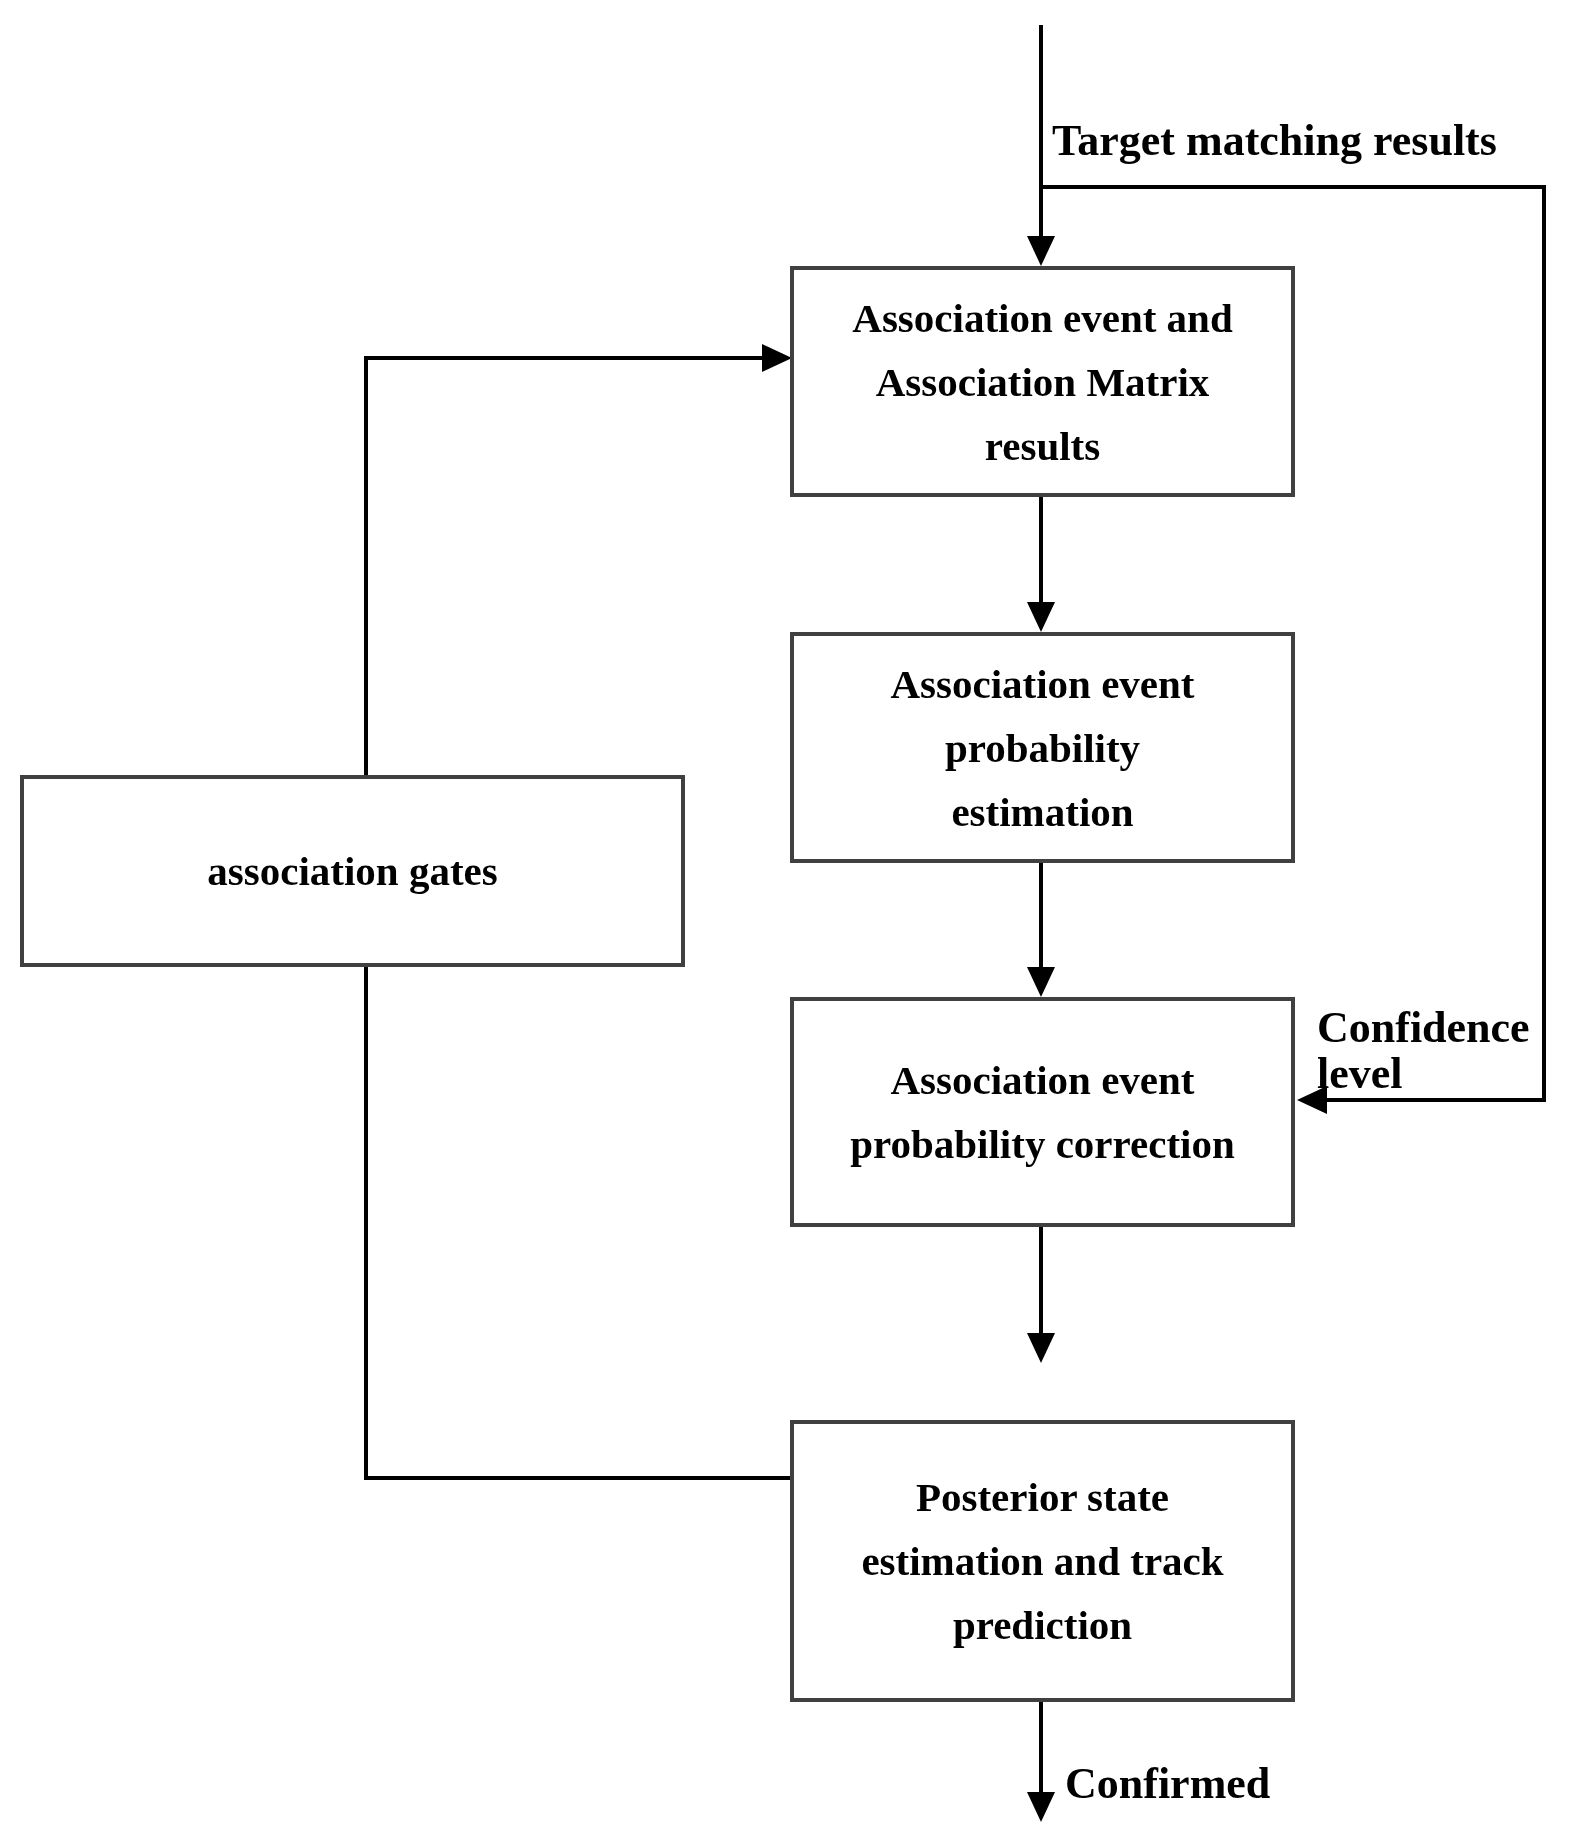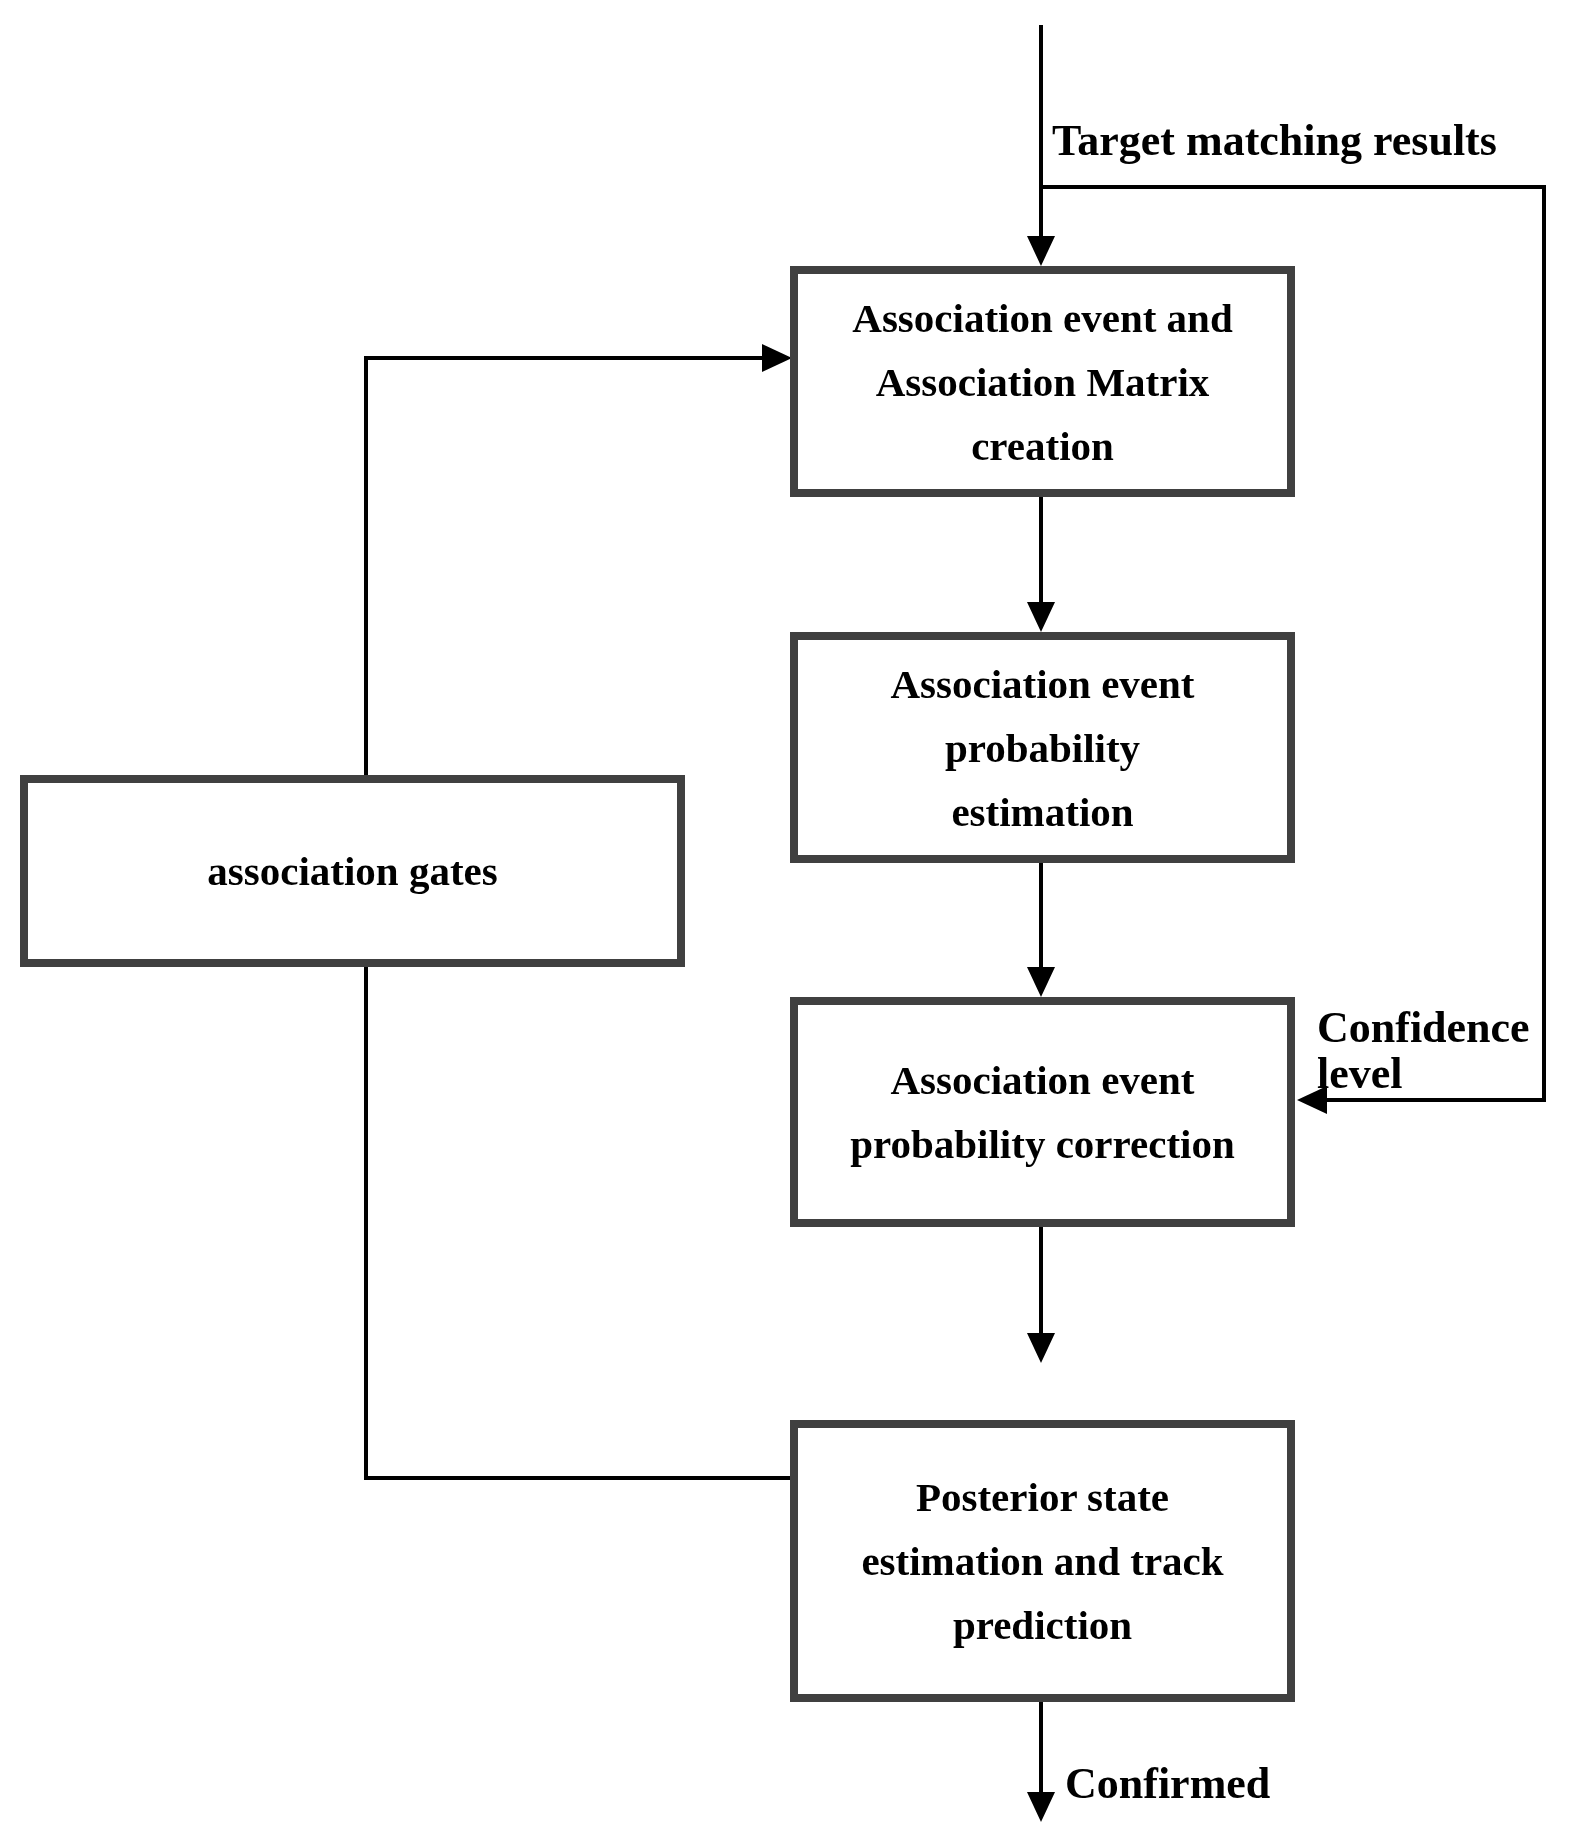--- a/index.html
+++ b/index.html
@@ -16,21 +16,21 @@
   
   .seg { position: absolute; background: #000000; }
   
   .tri { position: absolute; width: 0; height: 0; }
   .tri-down  { border-left: 14px solid transparent; border-right: 14px solid transparent; border-top: 30px solid #000000; }
   .tri-left  { border-top: 14px solid transparent; border-bottom: 14px solid transparent; border-right: 30px solid #000000; }
   .tri-right { border-top: 14px solid transparent; border-bottom: 14px solid transparent; border-left: 30px solid #000000; }
   
   .box {
     position: absolute;
-    border: 8px solid #404040;
+    border: 4px solid #404040;
     background: #ffffff;
     display: flex;
     flex-direction: column;
     align-items: center;
     justify-content: center;
     text-align: center;
     font-weight: bold;
     font-size: 41px;
     line-height: 64px;
   }
@@ -100,21 +100,21 @@
   <div class="tri tri-down" id="head-output"></div>
 
   <div class="seg" id="seg-fb-left-v"></div>
   <div class="seg" id="seg-fb-bottom-h"></div>
   <div class="seg" id="seg-fb-top-h"></div>
   <div class="tri tri-right" id="head-fb-top"></div>
 
   <div class="box main-box" id="box1">
     <span class="bline">Association event and</span>
     <span class="bline">Association Matrix</span>
-    <span class="bline">creation</span>
+    <span class="bline">results</span>
   </div>
 
   <div class="box main-box" id="box2">
     <span class="bline">Association event</span>
     <span class="bline">probability</span>
     <span class="bline">estimation</span>
   </div>
 
   <div class="box main-box" id="box3">
     <span class="bline">Association event</span>

